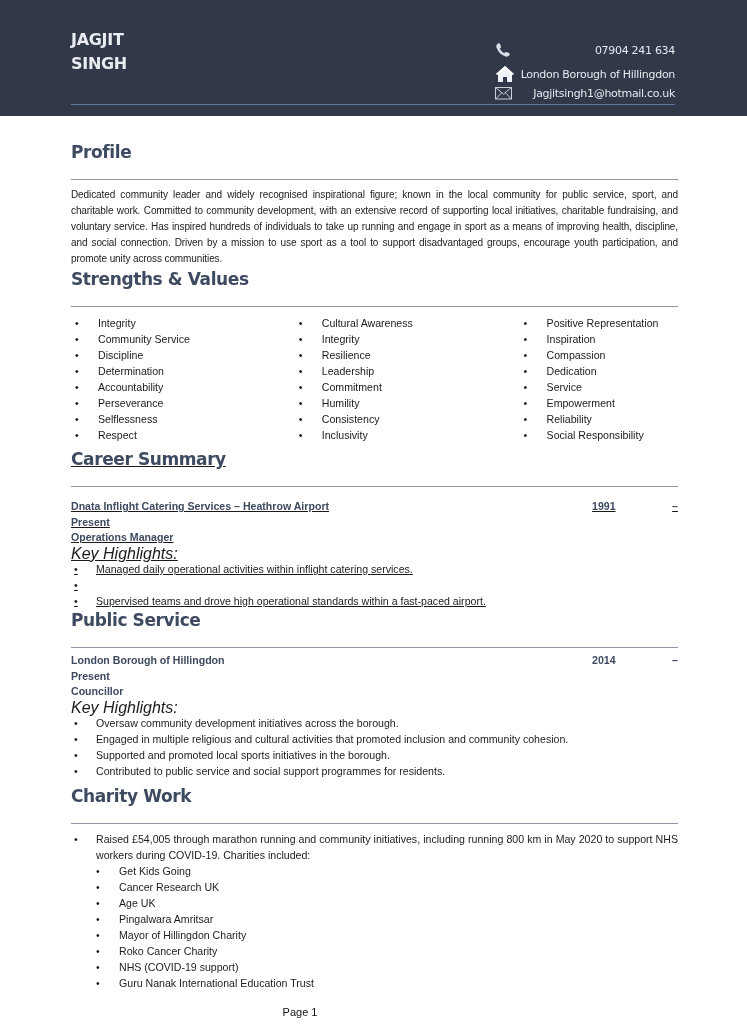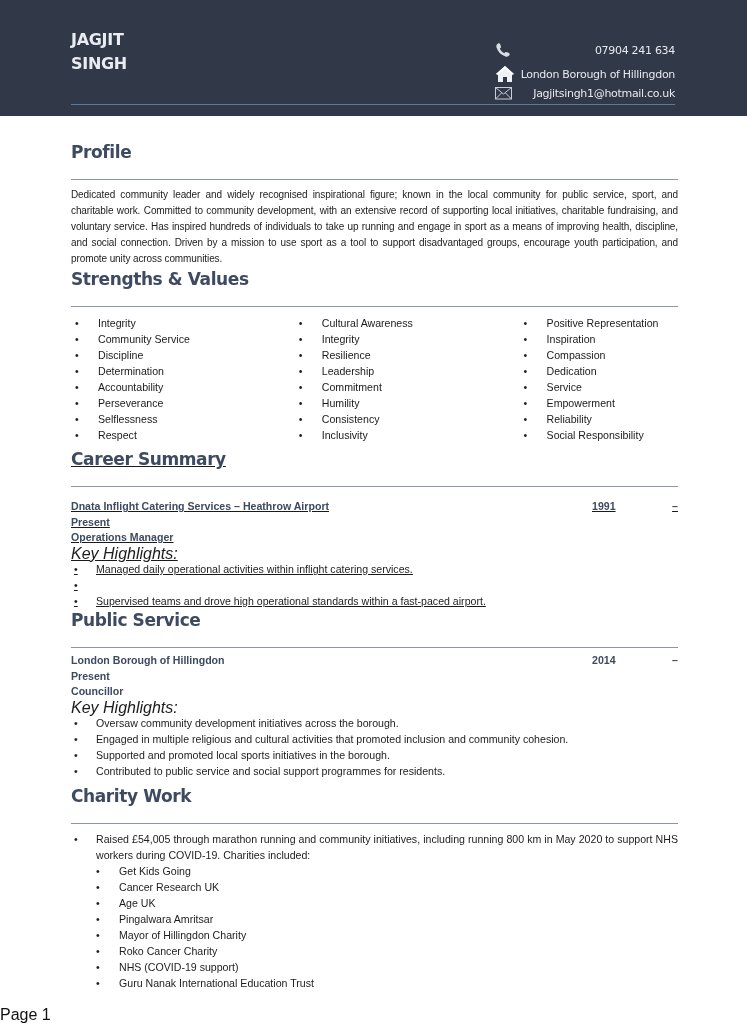--- a/index.html
+++ b/index.html
@@ -54,22 +54,22 @@
     .plain-bold { font-size: 10.6px; line-height: 15.5px; font-weight: bold; color: #3d4a60; }
     .italic { font-size: 16px; line-height: 15.5px; font-style: italic; color: #1c1c1c; }
     .bullets { list-style: none; }
     .bullets li { display: flex; font-size: 10.6px; line-height: 16px; color: #1c1c1c; }
     .bullets li .bullet { width: 25px; padding-left: 3px; flex-shrink: 0; }
     .sub-bullets { list-style: none; margin-left: 25px; }
     .sub-bullets li { display: flex; font-size: 10.6px; line-height: 16px; }
     .sub-bullets li .bullet { width: 23px; padding-left: 0; flex-shrink: 0; }
 
     .footer {
-      position: absolute; left: 0; top: 1006px; width: 600px; 
-      font-size: 16px; color: #111;
+      position: absolute; left: 0; top: 1006px; width: 600px; text-align: center;
+      font-size: 11px; color: #111;
     }
   </style>
 </head>
 <body>
 
 <div class="header">
   <div class="name">
     <div>JAGJIT</div>
     <div>SINGH</div>
   </div>

